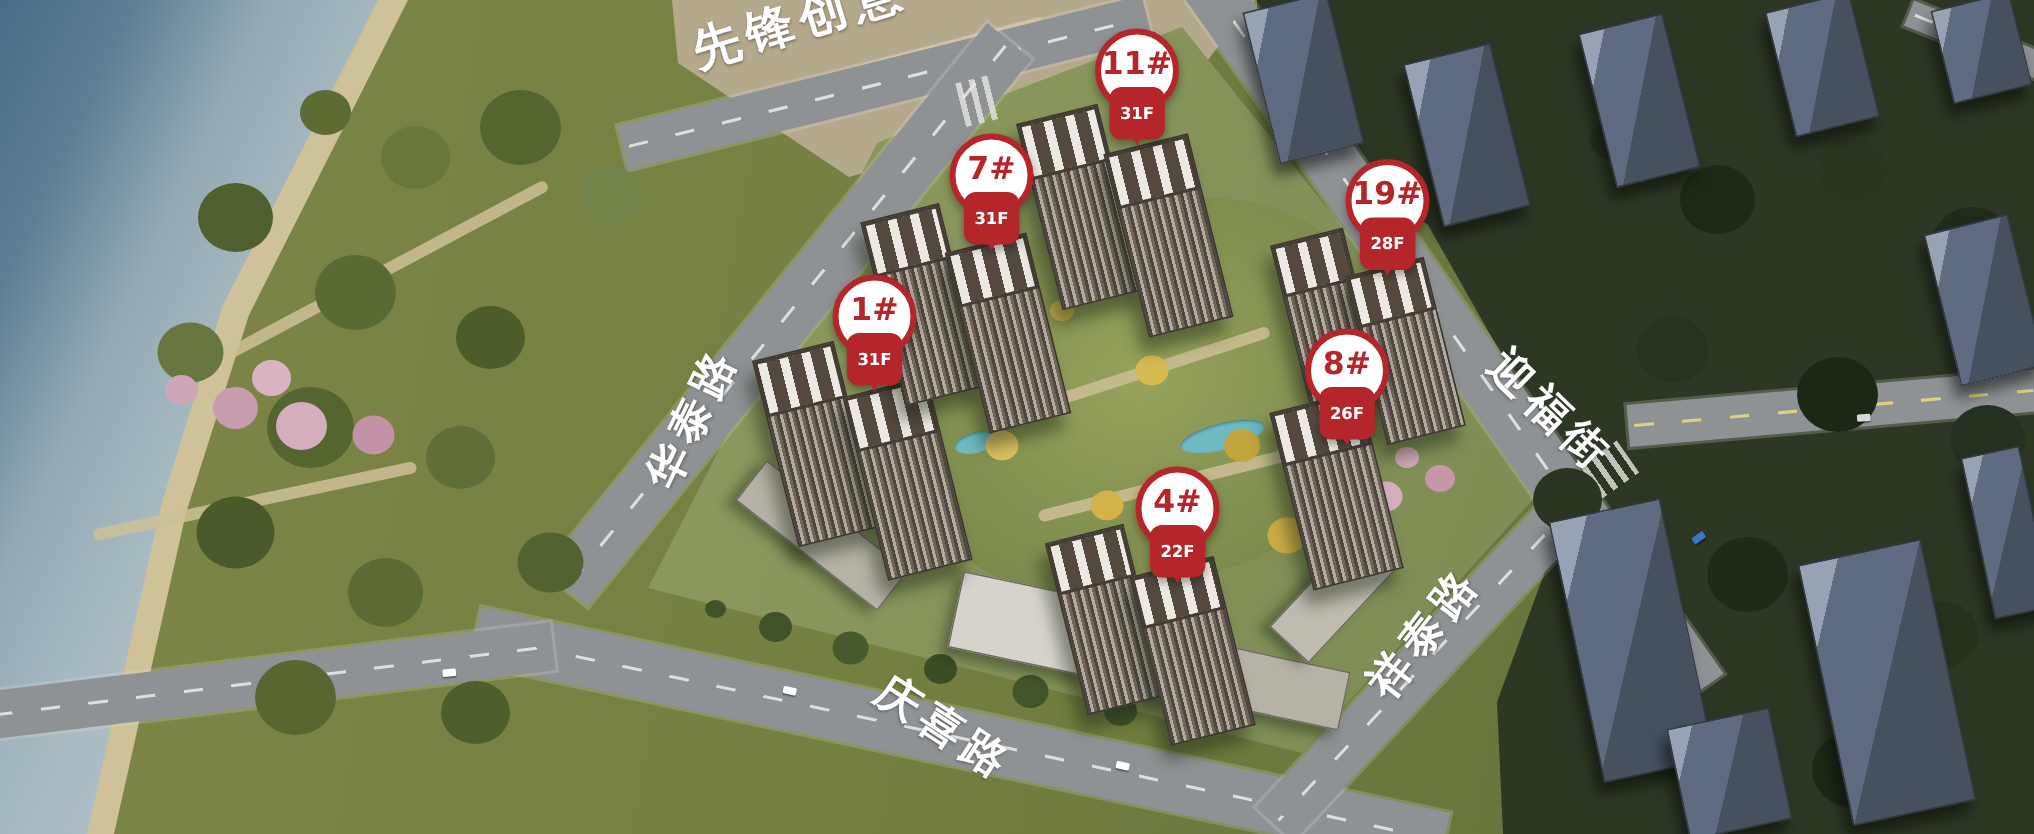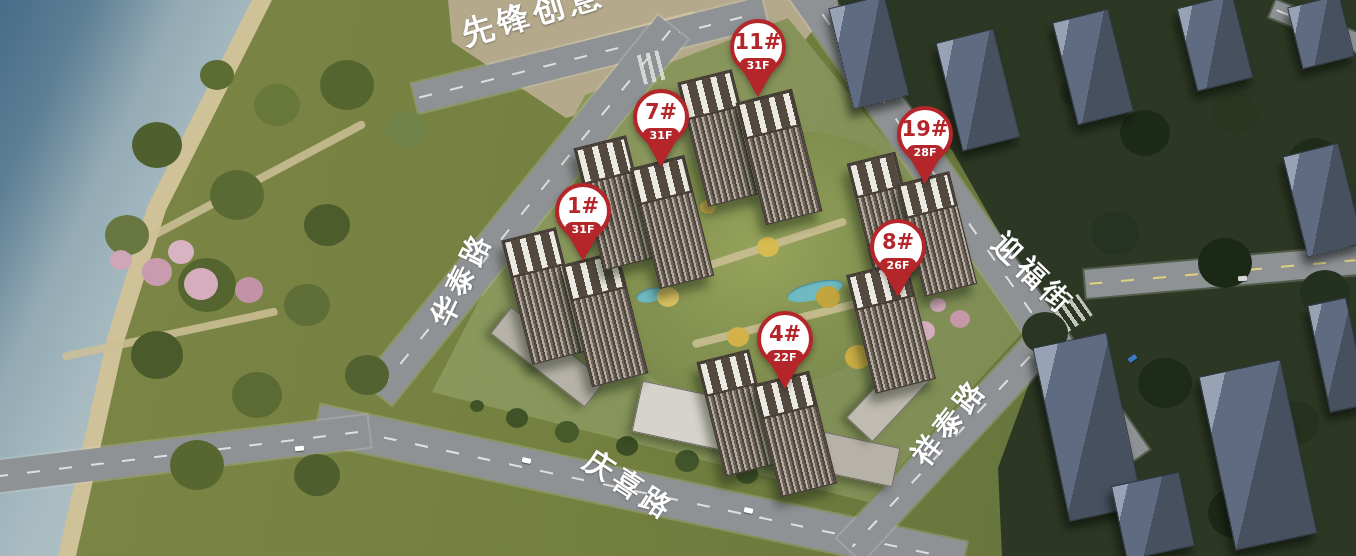--- a/index.html
+++ b/index.html
@@ -58,21 +58,21 @@
   
   .pin{width:56px;height:84px;filter:drop-shadow(0 3px 3px rgba(0,0,0,.35));text-align:right;}
   .pin .tail{left:50%;top:50px;width:0;height:0;margin-left:-16px;
       border-left:16px solid transparent;border-right:16px solid transparent;
       border-top:28px solid #b5262b;}
   .pin .face{left:0;top:0;width:56px;height:56px;border-radius:50%;
       background:#fff;border:4px solid #b5262b;
       display:flex;align-items:center;justify-content:center;padding-bottom:10px;}
   .pin .num{position:static;color:#b5262b;font-weight:bold;font-size:21px;line-height:1;}
   .pin .floor{left:50%;top:39px;transform:translateX(-50%);background:#b5262b;color:#fff;
-      font-weight:bold;font-size:11px;line-height:1;padding:2px 7px;border-radius:8px;z-index:2;}
+      font-weight:bold;font-size:11px;line-height:1;padding:12px 7px;border-radius:8px;z-index:2;}
 </style>
 </head>
 <body>
 
 <div id="scene">
 
   <div class="beach"></div>
   <div class="water"></div>
   <div class="plaza-top"></div>
   <div class="darkzone"></div>

